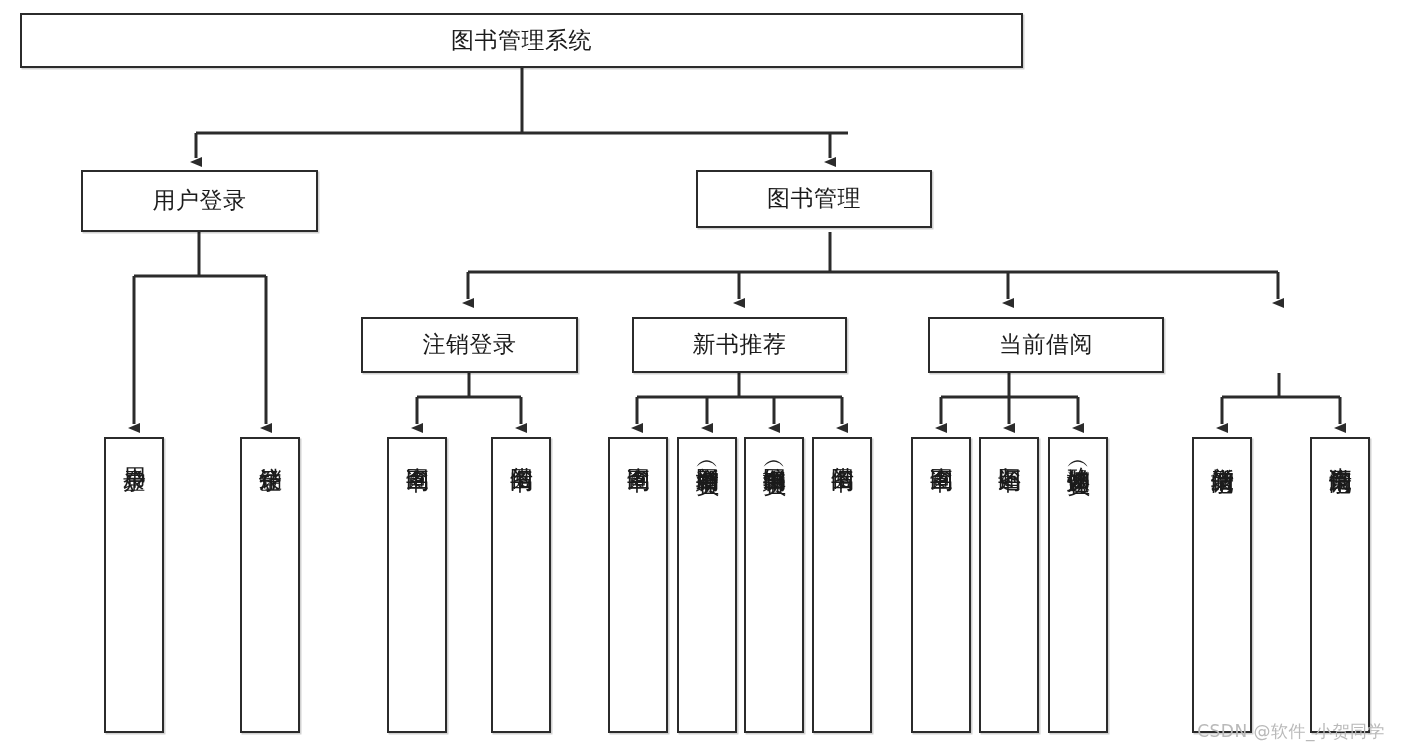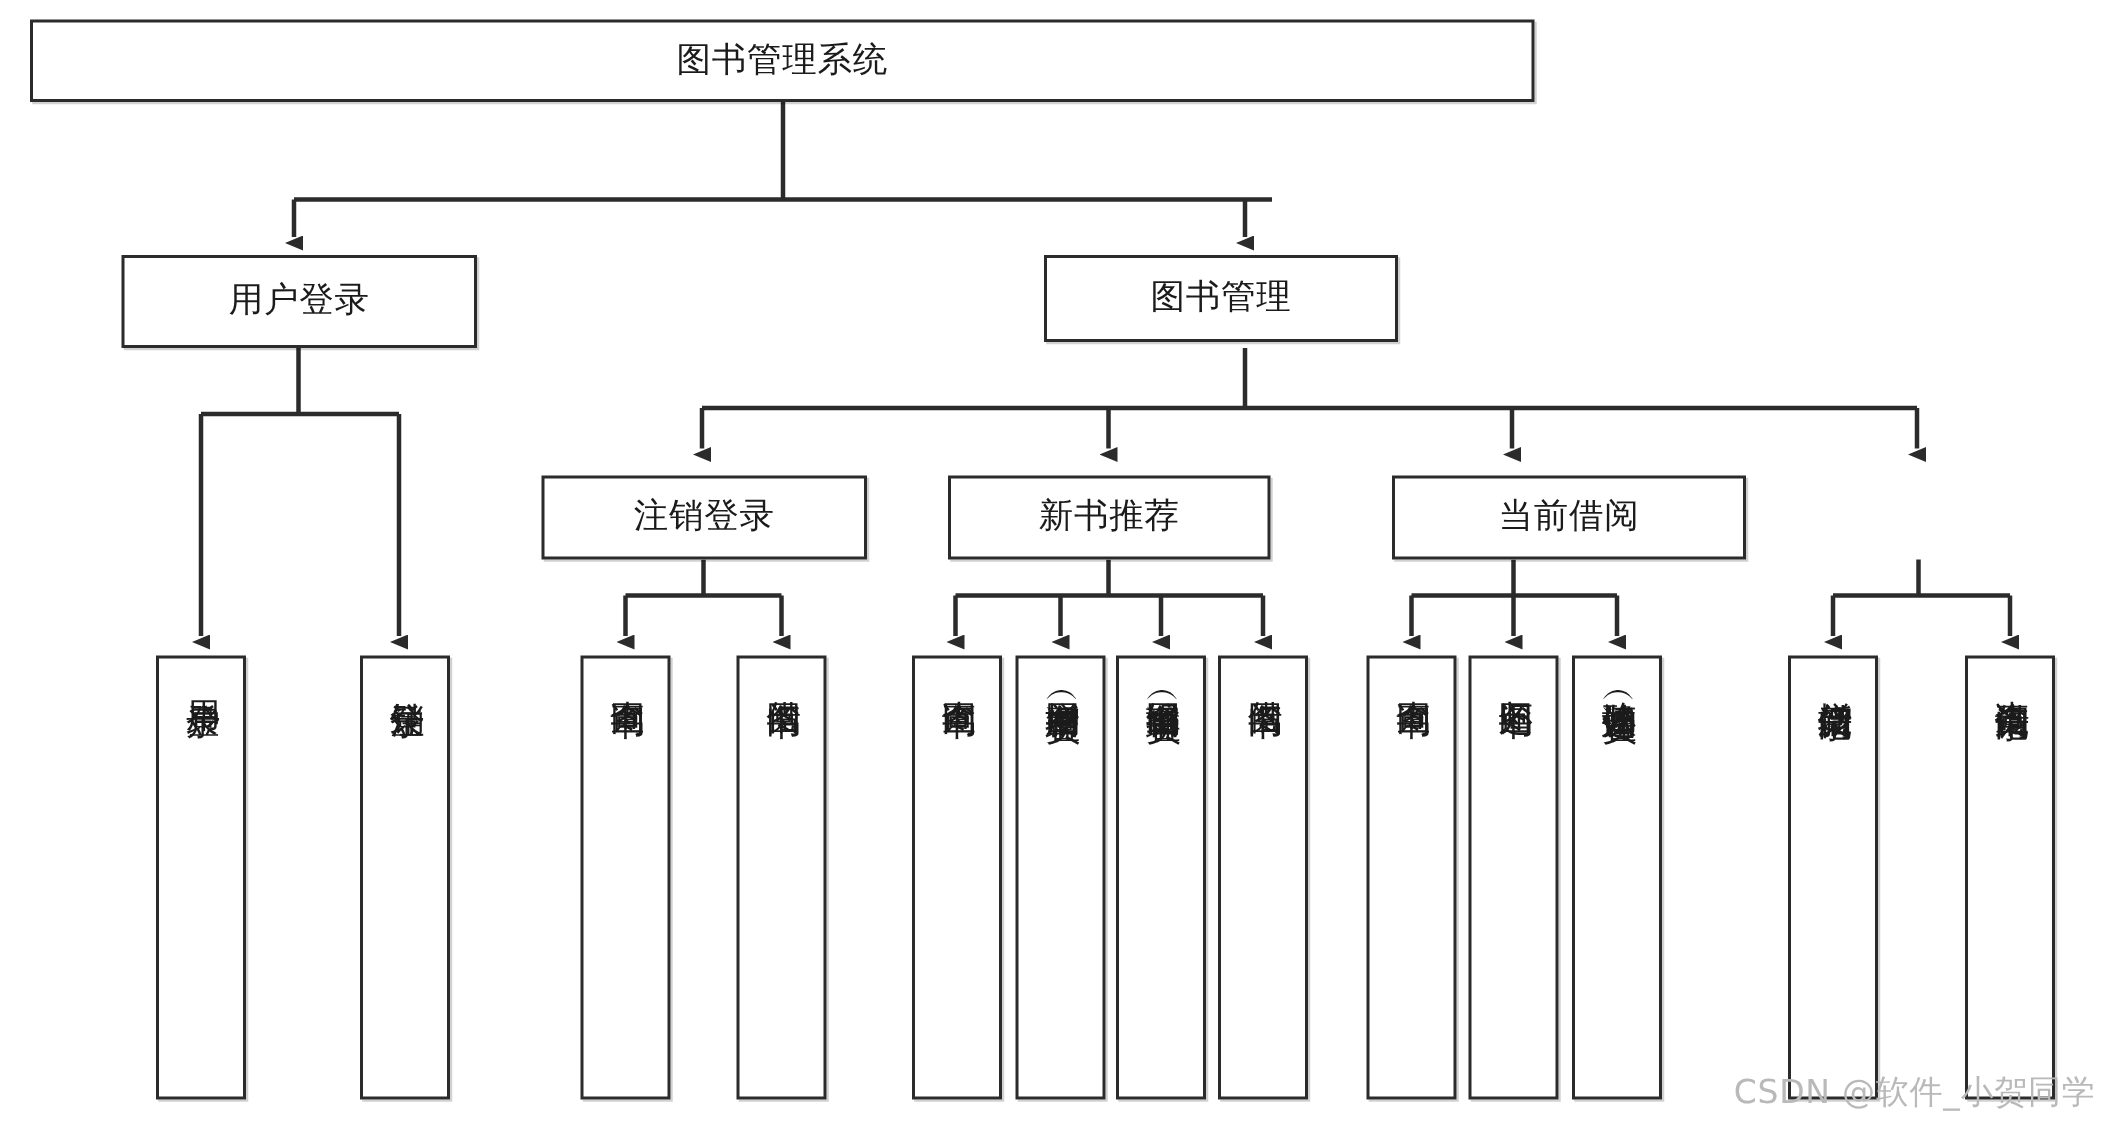--- a/index.html
+++ b/index.html
@@ -52,23 +52,23 @@
   .node.vert .node-label {
     writing-mode: vertical-rl;
     text-orientation: upright;
     font-size: 23px;
     line-height: 1.30;
     letter-spacing: 1px;
     max-height: 280px;
   }
   .watermark {
     position: absolute;
-    right: 8px;
+    right: 20px;
     bottom: 4px;
-    font-size: 22px;
+    font-size: 17px;
     color: #b9b9b9;
     letter-spacing: 0.5px;
     white-space: nowrap;
   }
 </style>
 </head>
 <body>
 
 <div id="canvas">
 

